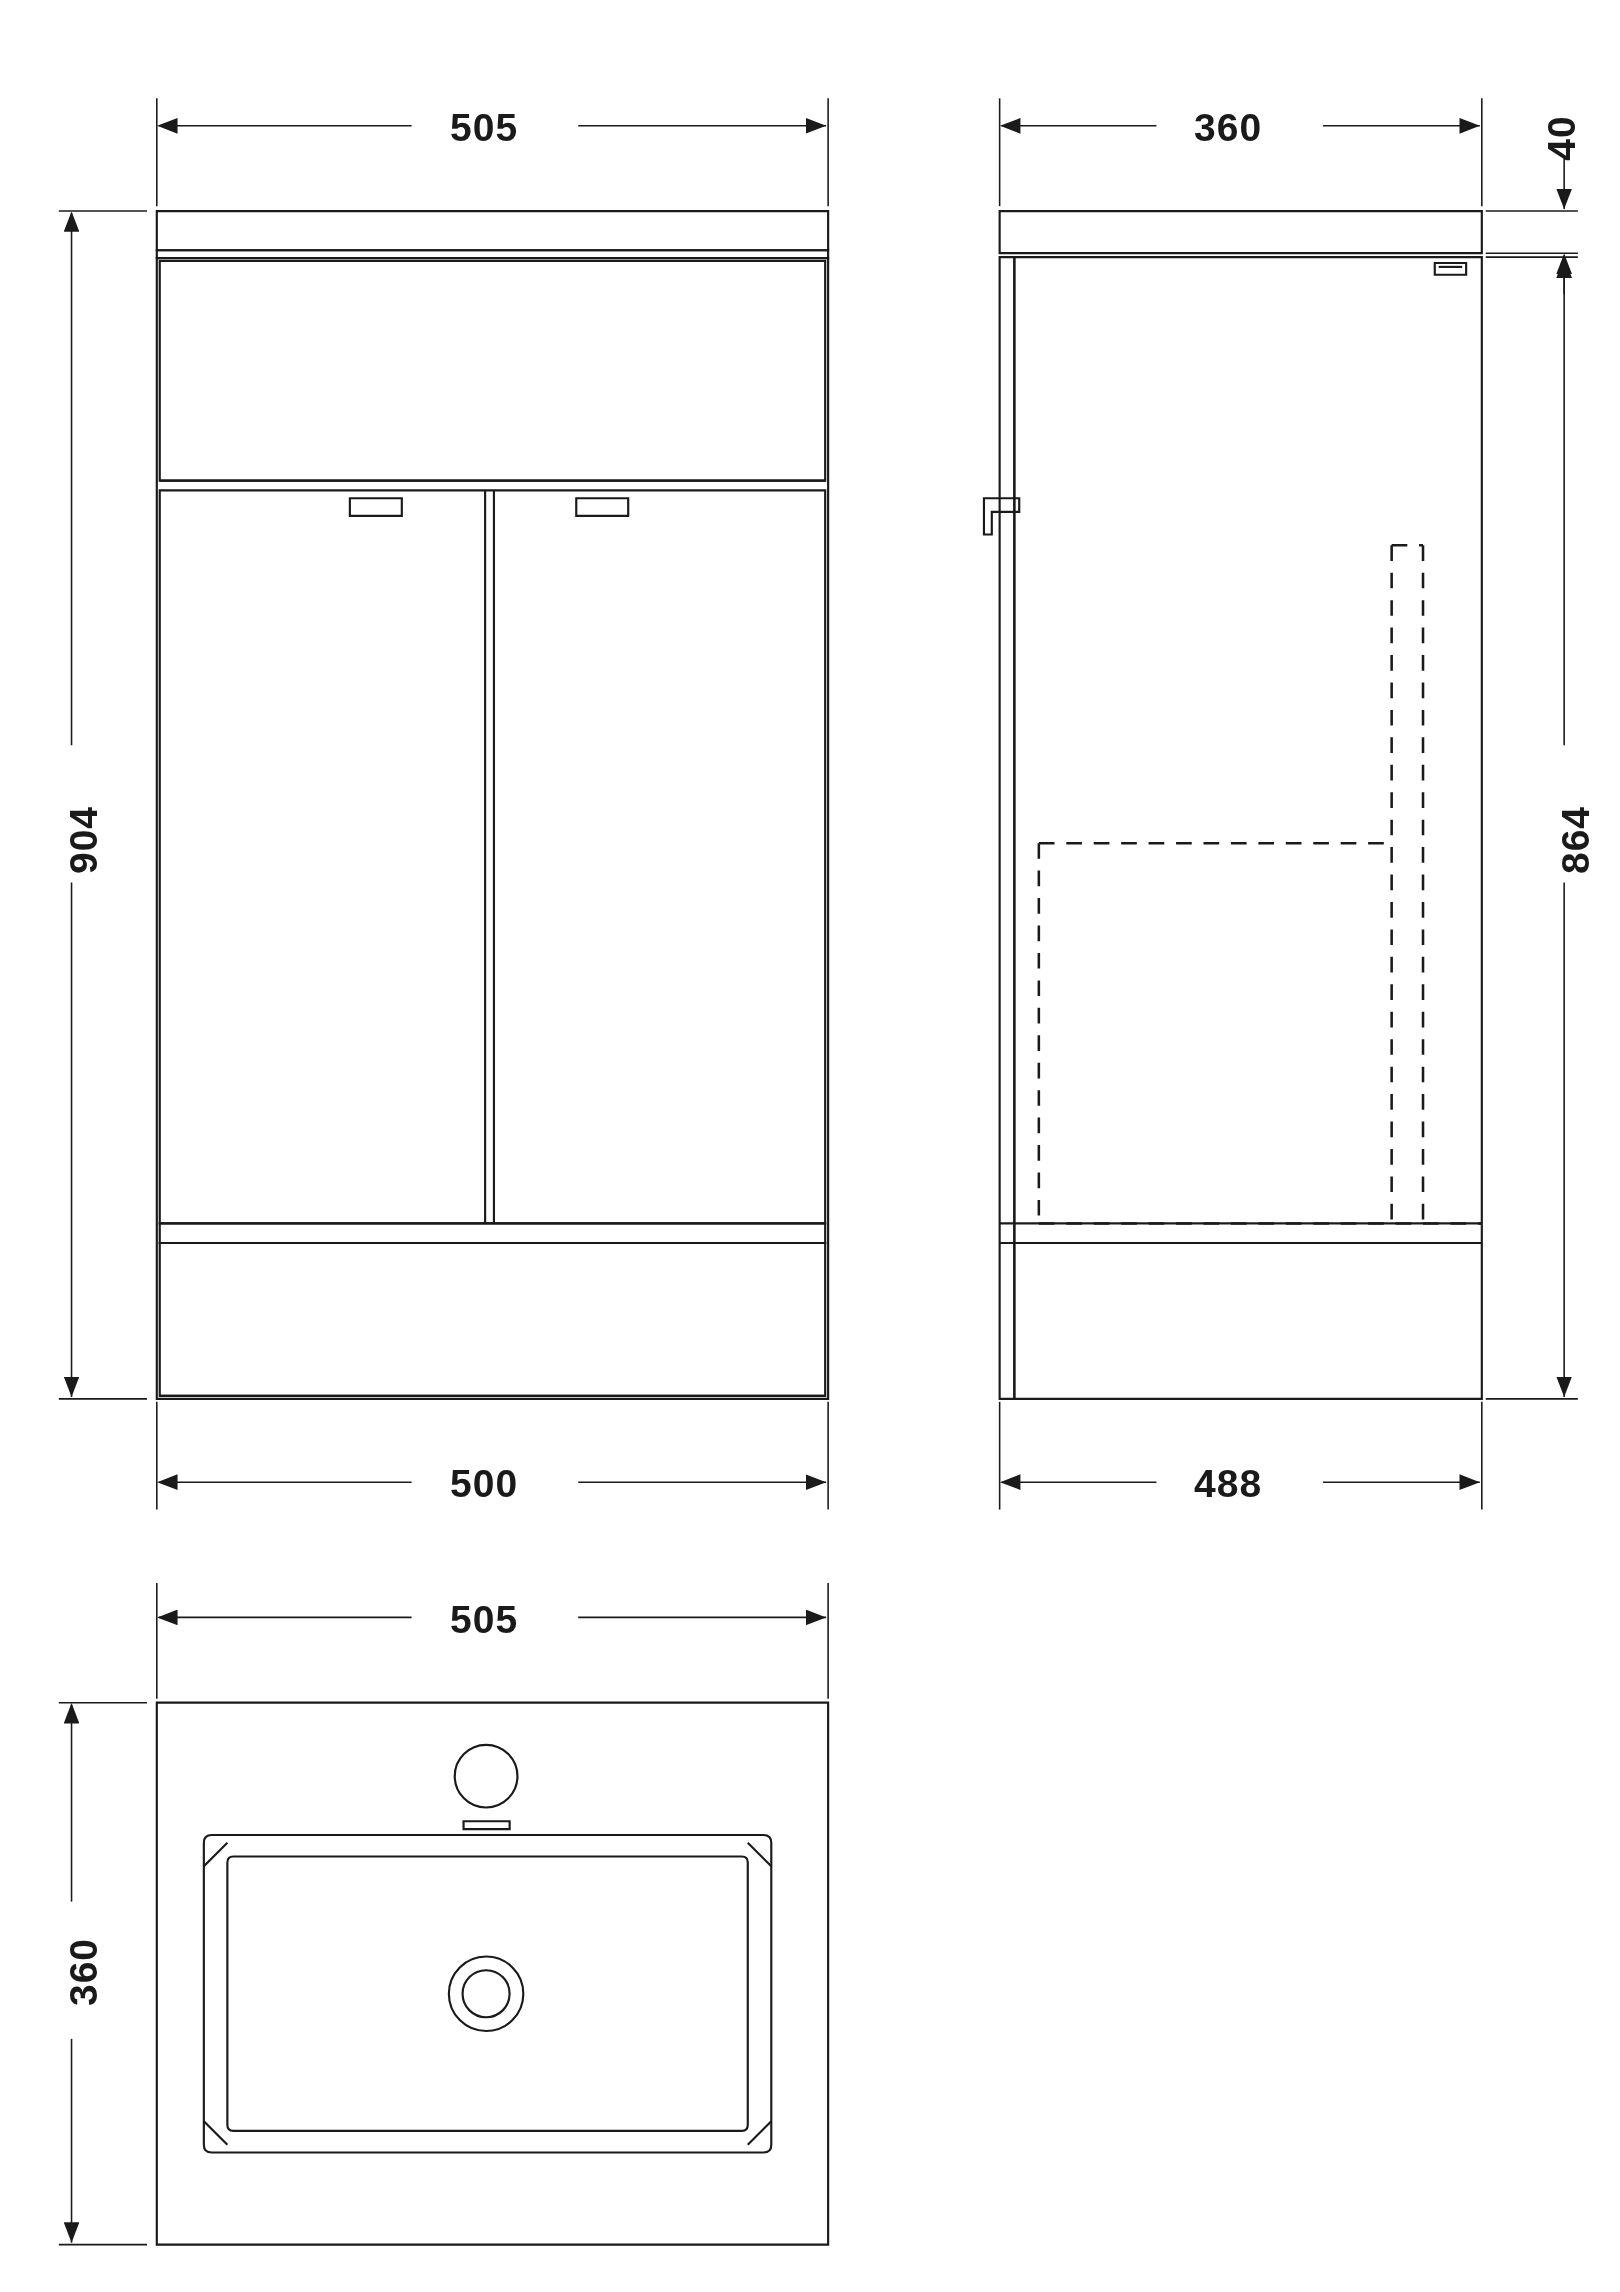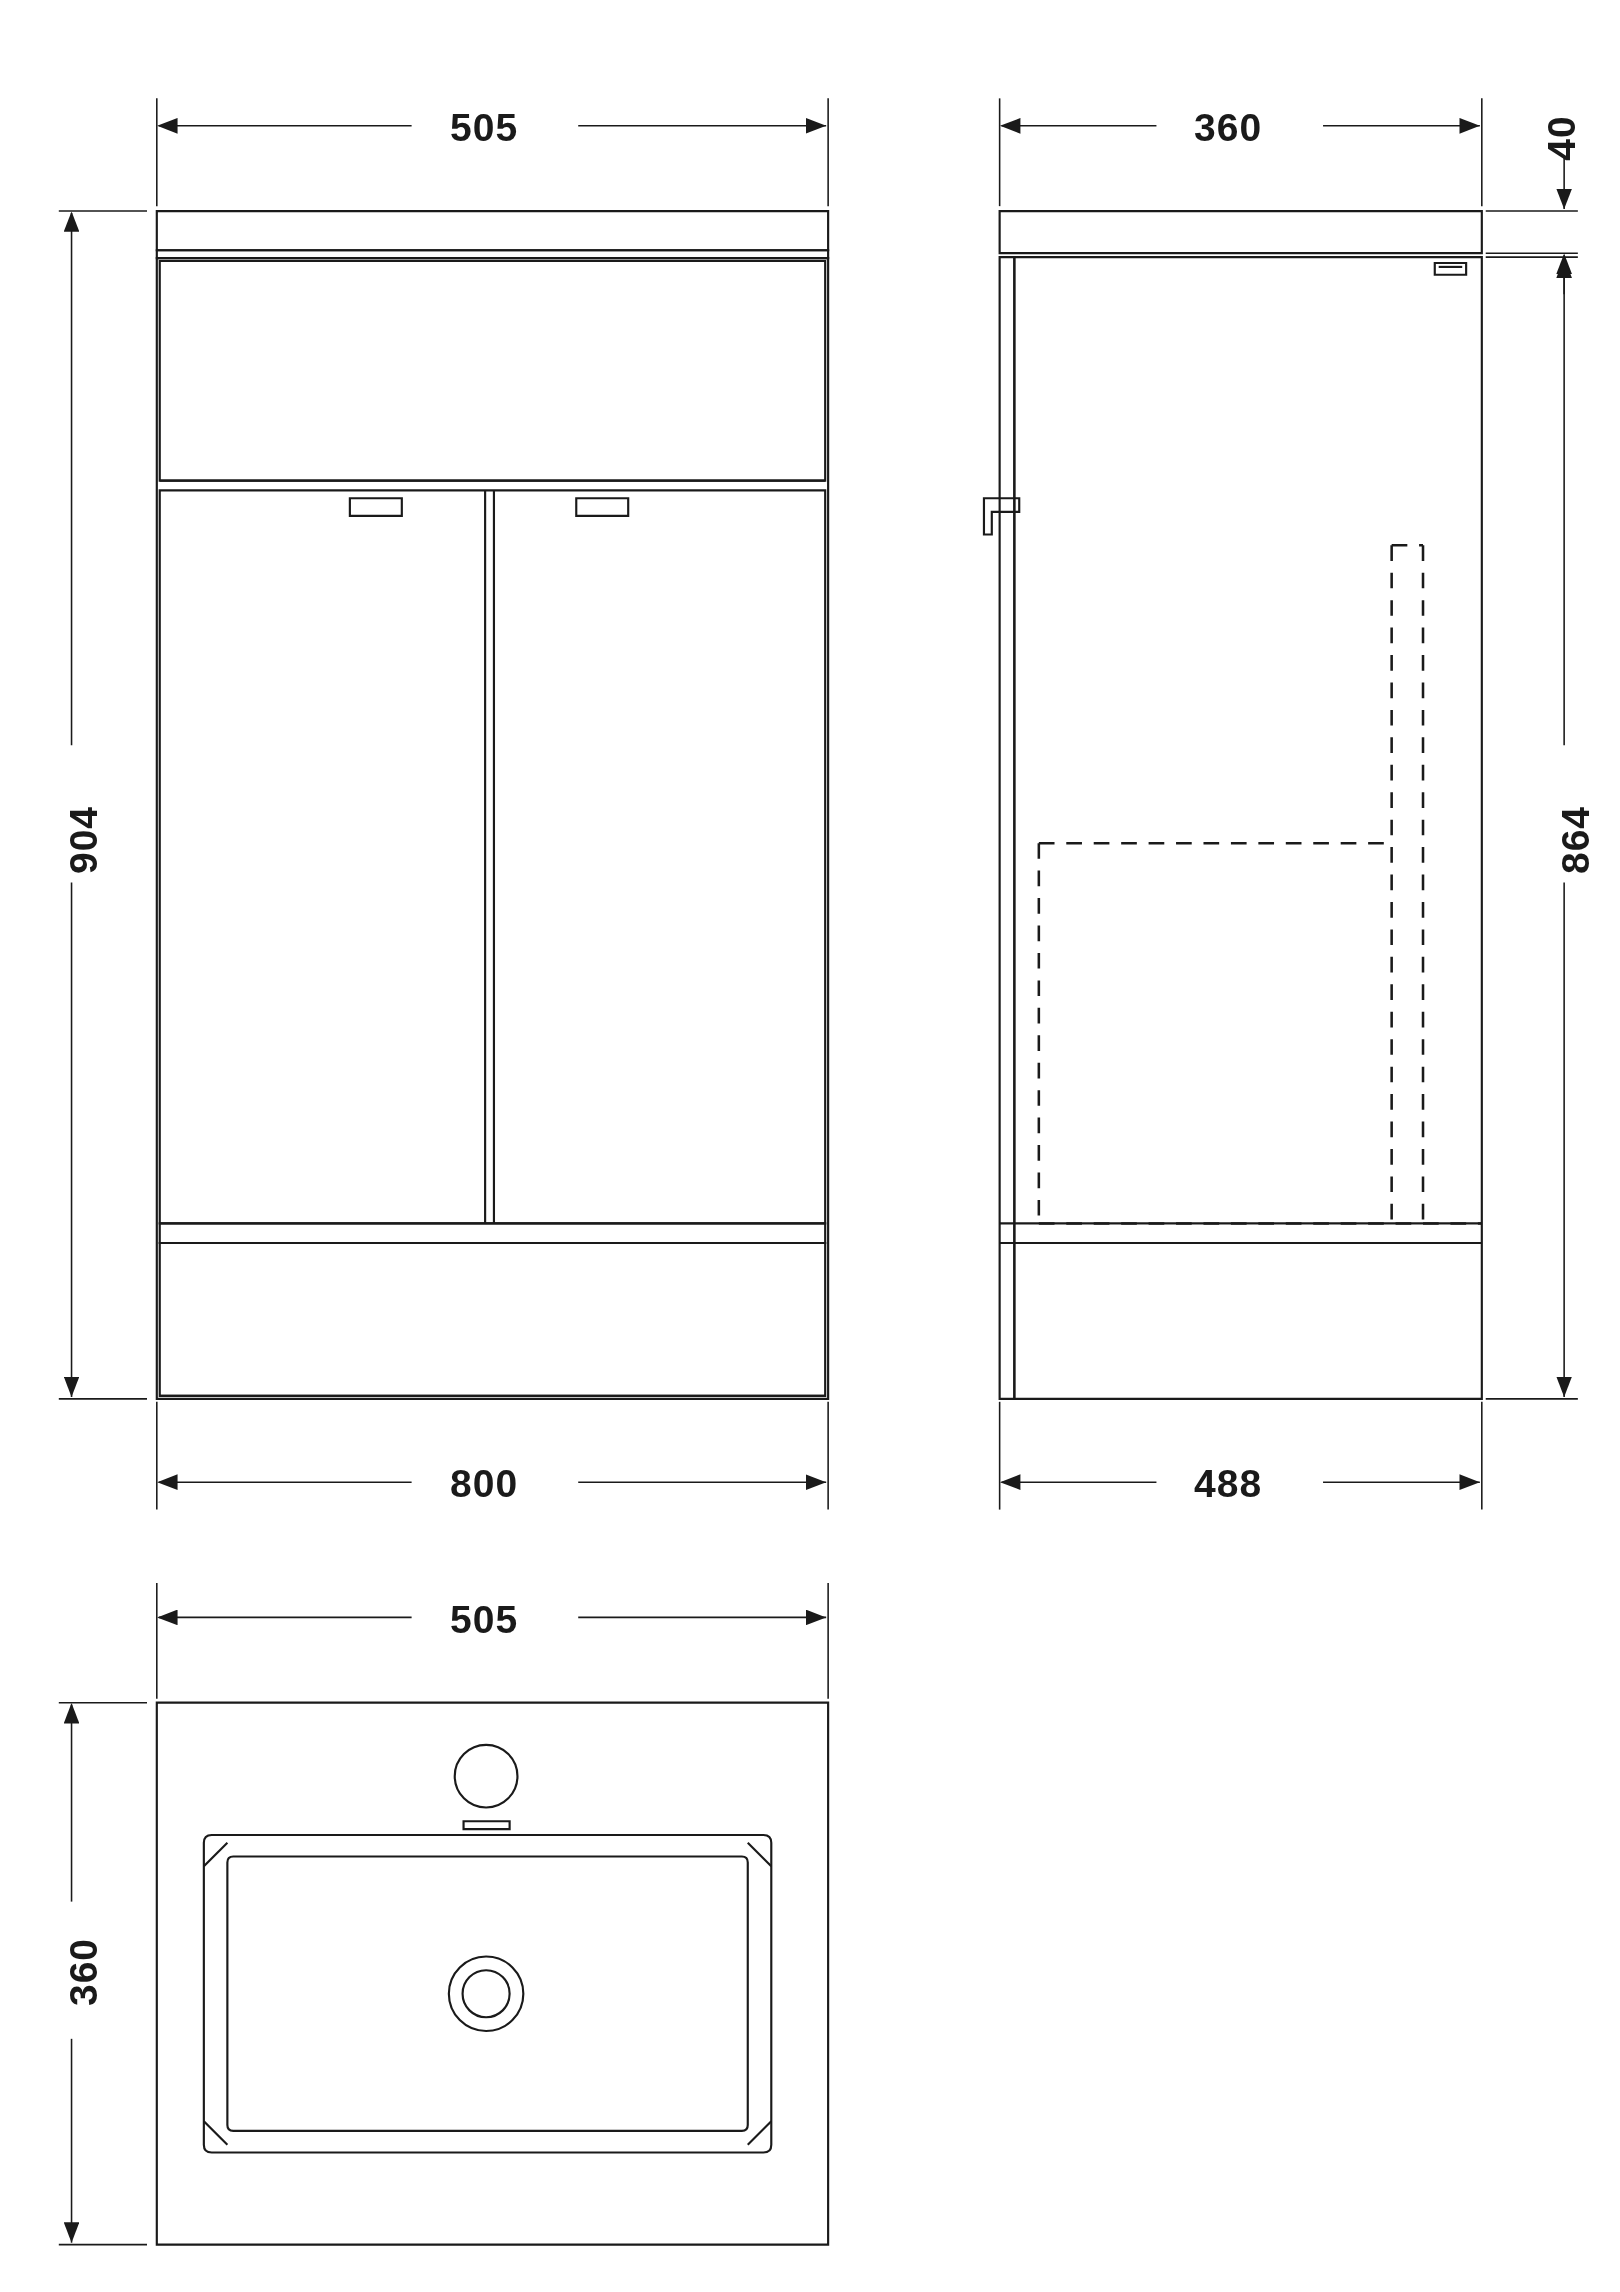--- a/index.html
+++ b/index.html
@@ -176,21 +176,21 @@
       <line x1="60" y1="2290" x2="150" y2="2290"></line>
       <line x1="73" y1="1739" x2="73" y2="1940" marker-start="url(#arrowStart)"></line>
       <line x1="73" y1="2080" x2="73" y2="2288" marker-end="url(#arrowEnd)"></line>
     </g>
   </svg>
 
   <div class="dimlabel" style="left:450px; top:106px;">505</div>
 
   <div class="dimlabel vert" style="left:50px; top:818px; transform: rotate(-90deg);">904</div>
 
-  <div class="dimlabel" style="left:450px; top:1462px;">800</div>
+  <div class="dimlabel" style="left:450px; top:1462px;">500</div>
 
   <div class="dimlabel" style="left:1194px; top:106px;">360</div>
 
   <div class="dimlabel vert" style="left:1539px; top:116px; transform: rotate(-90deg);">40</div>
 
   <div class="dimlabel vert" style="left:1542px; top:818px; transform: rotate(-90deg);">864</div>
 
   <div class="dimlabel" style="left:1194px; top:1462px;">488</div>
 
   <div class="dimlabel" style="left:450px; top:1598px;">505</div>

